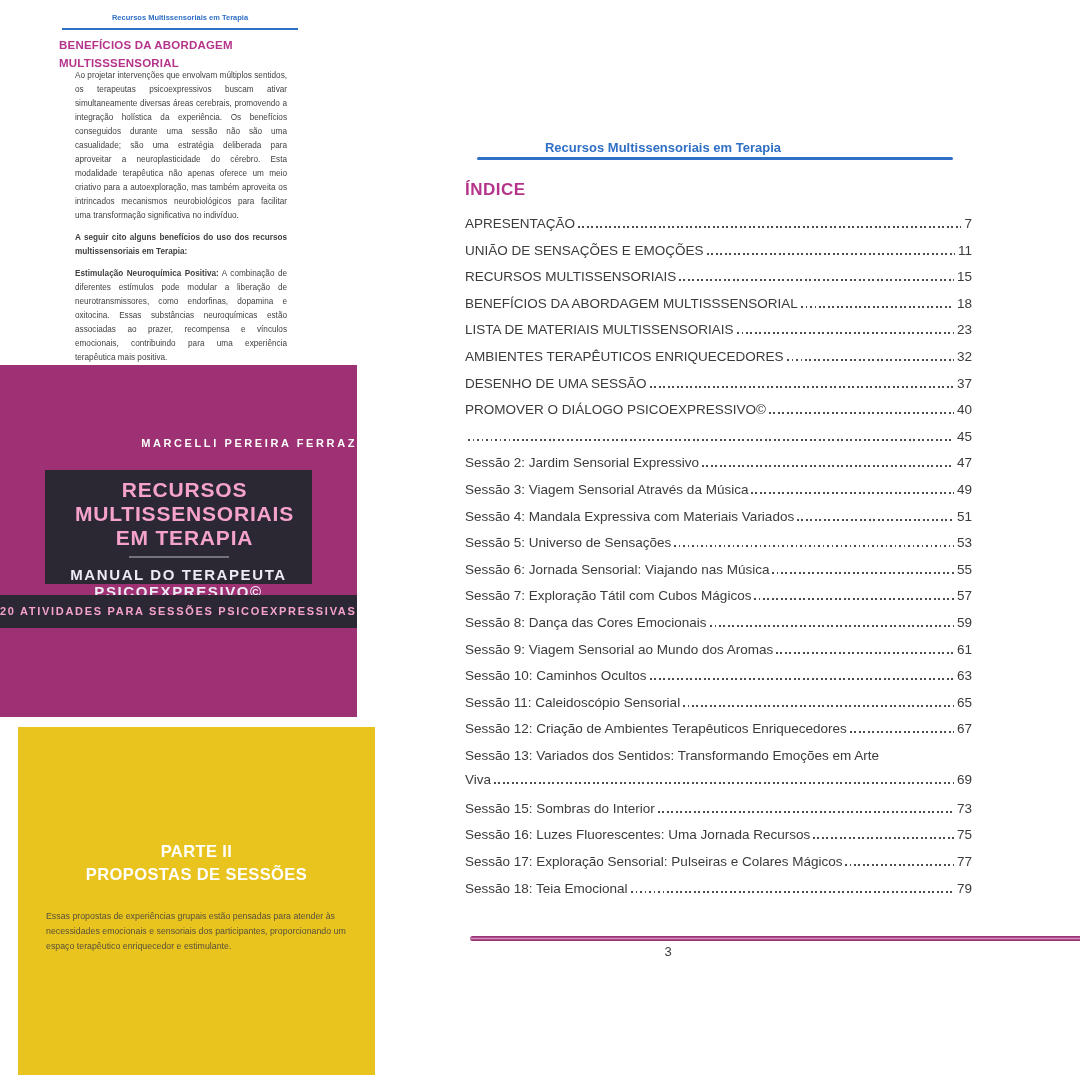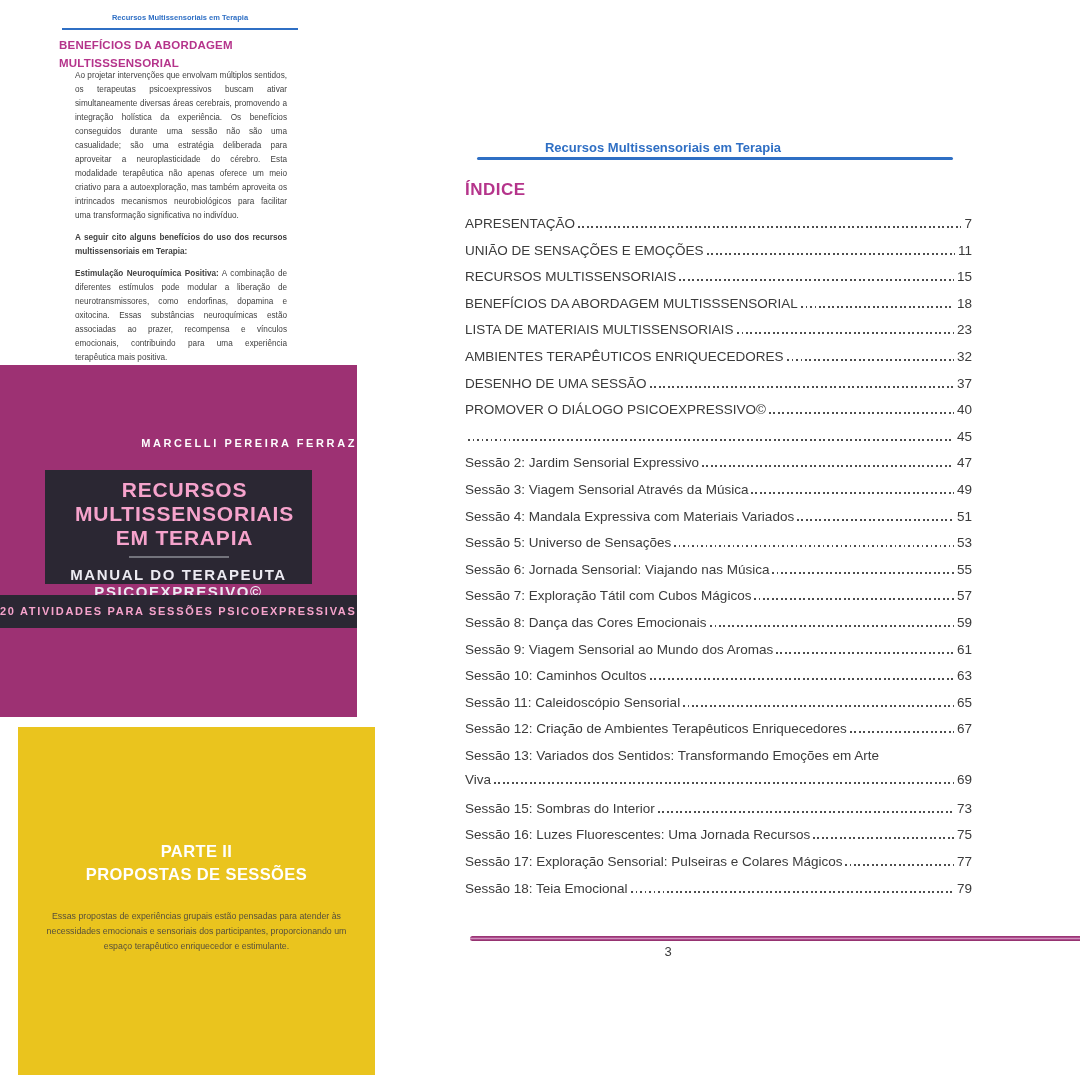--- a/index.html
+++ b/index.html
@@ -30,21 +30,21 @@
   .cover-divider{width:100px;height:2px;background:#73737c;margin:6px auto 0;}
   .cover-subtitle{margin-top:8px;font-size:15px;font-weight:bold;letter-spacing:1.6px;color:#eceaf2;}
   .cover-band{position:absolute;left:0;top:230px;width:100%;height:33px;background:var(--cover-dark,#2b2733);
               line-height:33px;text-align:left;font-size:11px;font-weight:bold;letter-spacing:1.7px;
               color:var(--cover-pink,#f6a3cc);}
 
   
   .part2{position:absolute;left:0;top:727px;width:357px;height:348px;background:var(--part2-yellow,#eac41e);margin-left:18px;}
   .part2-title{position:absolute;top:113px;width:100%;text-align:center;color:#fff;font-weight:bold;
                font-size:16.5px;line-height:23px;letter-spacing:.4px;}
-  .part2-body{position:absolute;top:182px;left:28px;width:301px;text-align:center;
+  .part2-body{position:absolute;top:182px;left:28px;width:301px;text-align:left;
               font-size:8.8px;line-height:15px;color:#57503b;}
 
   
   .rp-header{position:absolute;left:465px;top:140px;width:396px;text-align:center;
              font-size:13px;font-weight:bold;color:var(--brand-blue,#2f6fc4);}
   .rp-rule{position:absolute;left:477px;top:157px;width:476px;height:3px;
            background:var(--brand-blue,#2f6fc4);border-radius:2px;}
   .rp-title{position:absolute;left:465px;top:180px;font-size:17px;font-weight:bold;
             color:var(--heading-magenta,#b5348b);letter-spacing:.5px;}
   .toc{position:absolute;left:465px;top:211px;width:507px;font-size:13.5px;

